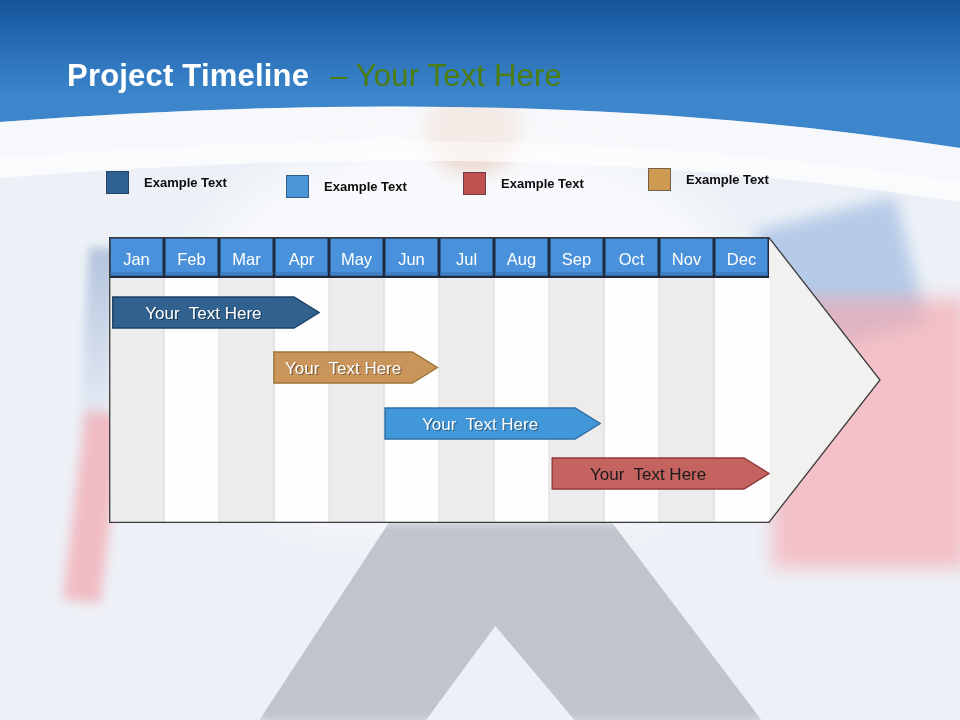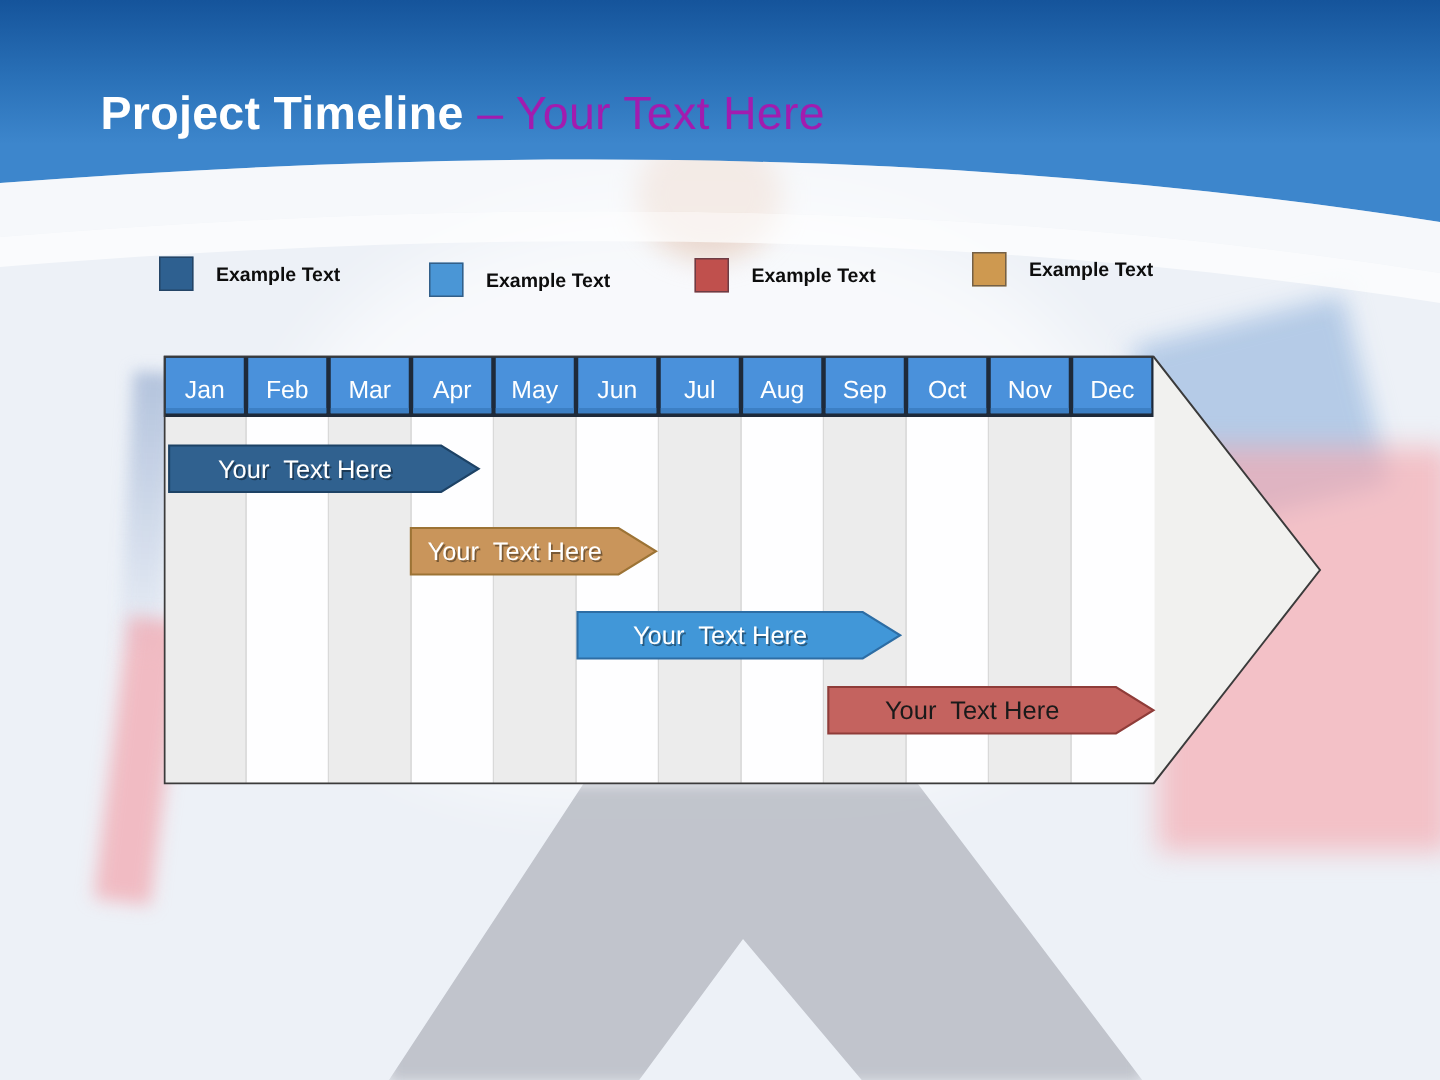--- a/index.html
+++ b/index.html
@@ -27,21 +27,21 @@
     clip-path:polygon(26% 0,70% 0,100% 100%,63% 100%,47% 52%,33% 100%,0 100%);
     filter:blur(5px);}
   
   .header-blue{position:absolute;left:0;top:0;width:960px;height:96px;
     background:linear-gradient(180deg,#15549b 0%,#2a71b8 55%,#3d86cc 100%);}
   .swoosh{position:absolute;left:0;top:96px;width:960px;height:120px;}
   
   .title{position:absolute;left:67px;top:58px;color:#ffffff;font-size:31px;
     letter-spacing:.2px;white-space:nowrap;}
   .title .bold{font-weight:700;text-align:right;}
-  .title .light{font-weight:400;margin-left:9px;color:#a21caf;}
+  .title .light{font-weight:400;margin-left:21px;color:#4d7c0f;}
   
   .legend-item{position:absolute;display:flex;align-items:center;}
   .legend-swatch{width:23px;height:23px;border:1px solid rgba(25,40,60,.5);
     box-sizing:border-box;flex:0 0 auto;}
   .legend-label{margin-left:15px;font-size:13px;font-weight:700;color:#0d0d0d;text-align:right;}
   
   .chart{position:absolute;left:109px;top:237px;}
   .bar-label{white-space:pre;}
 </style>
 </head>

